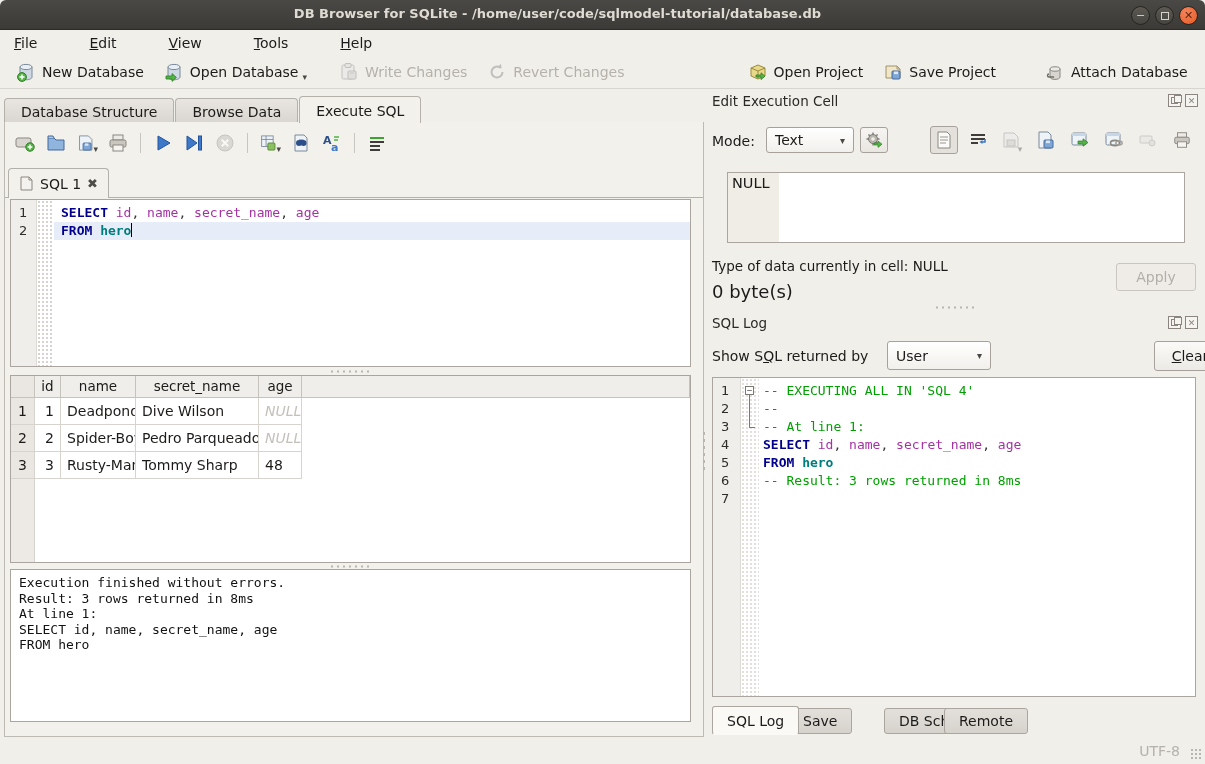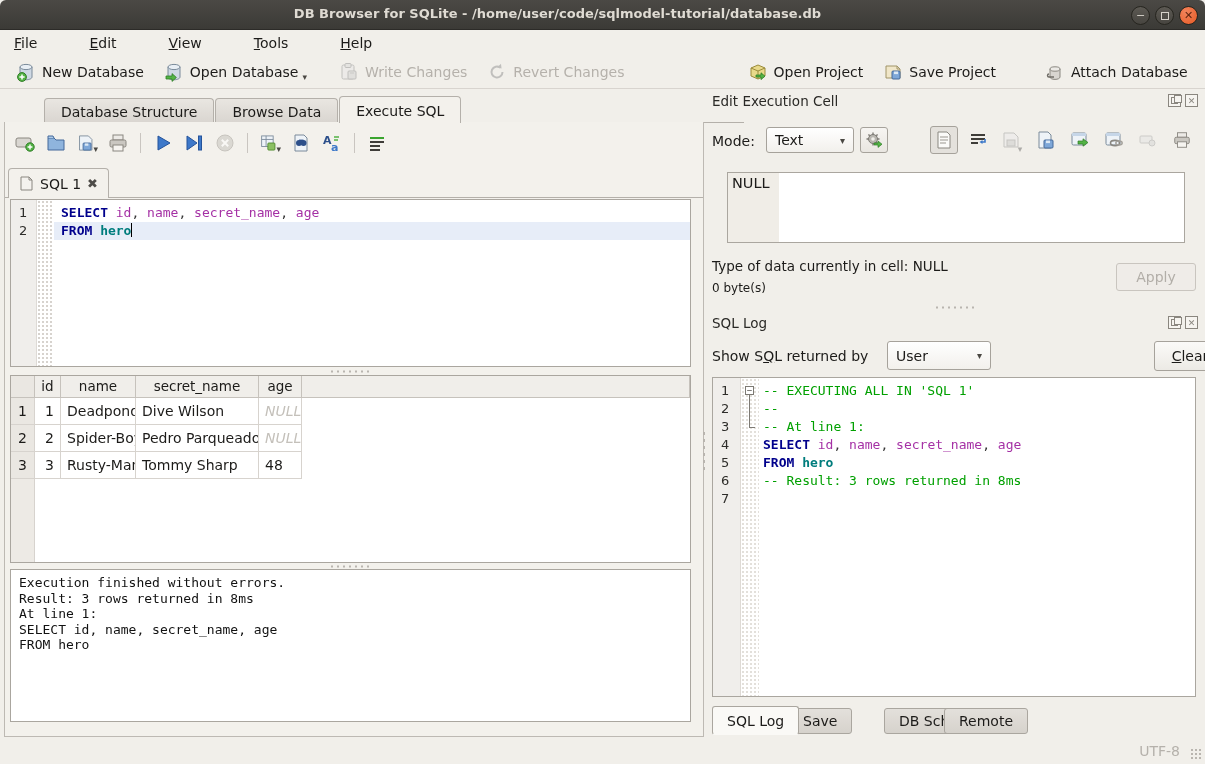--- a/index.html
+++ b/index.html
@@ -35,21 +35,21 @@
   .tb-sep { width:1px; height:22px; background:#c9c5c0; margin:0 6px; }
   .tb-btn { display:flex; align-items:center; gap:6px; padding:4px 10px; font-size:14px; white-space:nowrap; }
   .tb-btn.disabled { color:#b5b1ab; }
   .tb-btn.disabled svg { opacity:.45; filter:grayscale(1); }
   .drop-arrow { font-size:9px; color:#4a4843; margin-left:-2px; align-self:flex-end; }
 
   .ic { display:inline-flex; width:20px; height:20px; align-items:center; justify-content:center; }
   .ic svg { display:block; }
 
   
-  .tabbar { position:absolute; left:4px; top:96px; width:700px; height:27px; display:flex; align-items:flex-end;margin-left:40px; }
+  .tabbar { position:absolute; left:4px; top:96px; width:700px; height:27px; display:flex; align-items:flex-end; }
   .tabbar::after { content:""; position:absolute; left:0; right:0; bottom:0; border-bottom:1px solid #b4b0aa; }
   .main-tab { position:relative; padding:5px 16px 6px 16px; font-size:14px; margin-right:1px;
     background:linear-gradient(#e9e6e1,#d9d5d0); border:1px solid #b4b0aa; border-bottom:none;
     border-radius:4px 4px 0 0; height:25px; }
   .main-tab.active { background:#F3F1EC; height:27px; z-index:2; padding-top:6px; }
 
   
   .left-pane { position:absolute; left:4px; top:122px; width:700px; height:615px;
     background:#F3F1EC; border:1px solid #bdb9b3; border-top:none; }
 
@@ -128,21 +128,21 @@
   .ci { width:28px; height:28px; display:flex; align-items:center; justify-content:center; border-radius:3px; }
   .ci.selected { border:1px solid #a6a29b; background:#e4e1dc; }
   .ci.disabled { opacity:.4; filter:grayscale(1); }
 
   .cell-editor { position:absolute; left:727px; top:172px; width:458px; height:71px;
     background:#fff; border:1px solid #aaa69f; }
   .cell-editor .margin { position:absolute; left:0; top:0; bottom:0; width:51px; background:#F0EDE7; }
   .cell-editor .val { position:absolute; left:4px; top:2px; font-size:14.5px; }
 
   .type-info { position:absolute; left:712px; top:258px; font-size:13.5px; }
-  .size-info { position:absolute; left:712px; top:281px; font-size:12px; }
+  .size-info { position:absolute; left:712px; top:281px; font-size:18px; }
   .apply-btn { position:absolute; left:1116px; top:263px; width:80px; height:28px;
     border:1px solid #c9c5bf; border-radius:3px; background:#EFECE8; color:#b2aea8;
     font-size:14px; display:flex; align-items:center; justify-content:center; }
 
   .filter-label { position:absolute; left:712px; top:348px; font-size:14px; }
   .filter-label u { text-decoration:underline; }
   .user-combo { position:absolute; left:887px; top:341px; width:104px; height:29px; }
   .clear-btn { position:absolute; left:1116px; top:341px; width:72px; height:30px;
     border:1px solid #a6a29b; border-radius:3px; background:linear-gradient(#fbfaf8,#eceae5);
     font-size:14px; display:flex; align-items:center; justify-content:center;margin-left:38px; }
@@ -565,21 +565,21 @@
       <div>5</div>
       <div>6</div>
       <div>7</div>
     </div>
     <div class="log-fold">
       <div class="fold-box">−</div>
       <div class="fold-vline"></div>
       <div class="fold-corner"></div>
     </div>
     <div class="log-text">
-      <div class="log-line"><span class="tk-cm">-- EXECUTING ALL IN 'SQL 1'</span></div>
+      <div class="log-line"><span class="tk-cm">-- EXECUTING ALL IN 'SQL 4'</span></div>
       <div class="log-line"><span class="tk-cm">--</span></div>
       <div class="log-line"><span class="tk-cm">-- At line 1:</span></div>
       <div class="log-line"><span class="tk-kw">SELECT</span><span class="tk-pl"> </span><span class="tk-id">id</span><span class="tk-pu">, </span><span class="tk-id">name</span><span class="tk-pu">, </span><span class="tk-id">secret_name</span><span class="tk-pu">, </span><span class="tk-id">age</span></div>
       <div class="log-line"><span class="tk-kw">FROM</span><span class="tk-pl"> </span><span class="tk-tb">hero</span></div>
       <div class="log-line"><span class="tk-cm">-- Result: 3 rows returned in 8ms</span></div>
       <div class="log-line"></div>
     </div>
   </div>
 
   <div class="dock-tab active" style="left:712px;">SQL Log</div>

